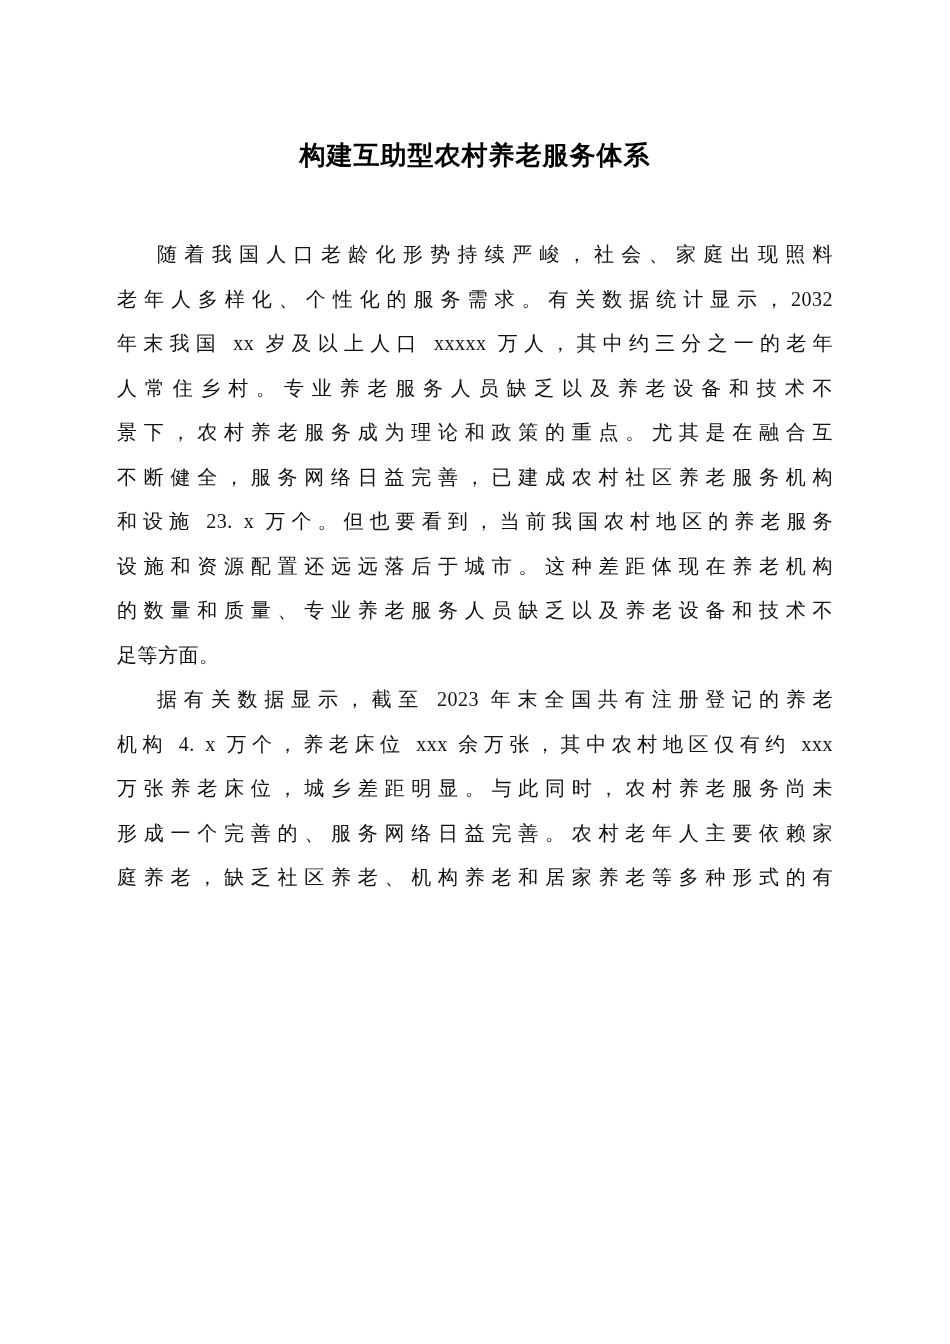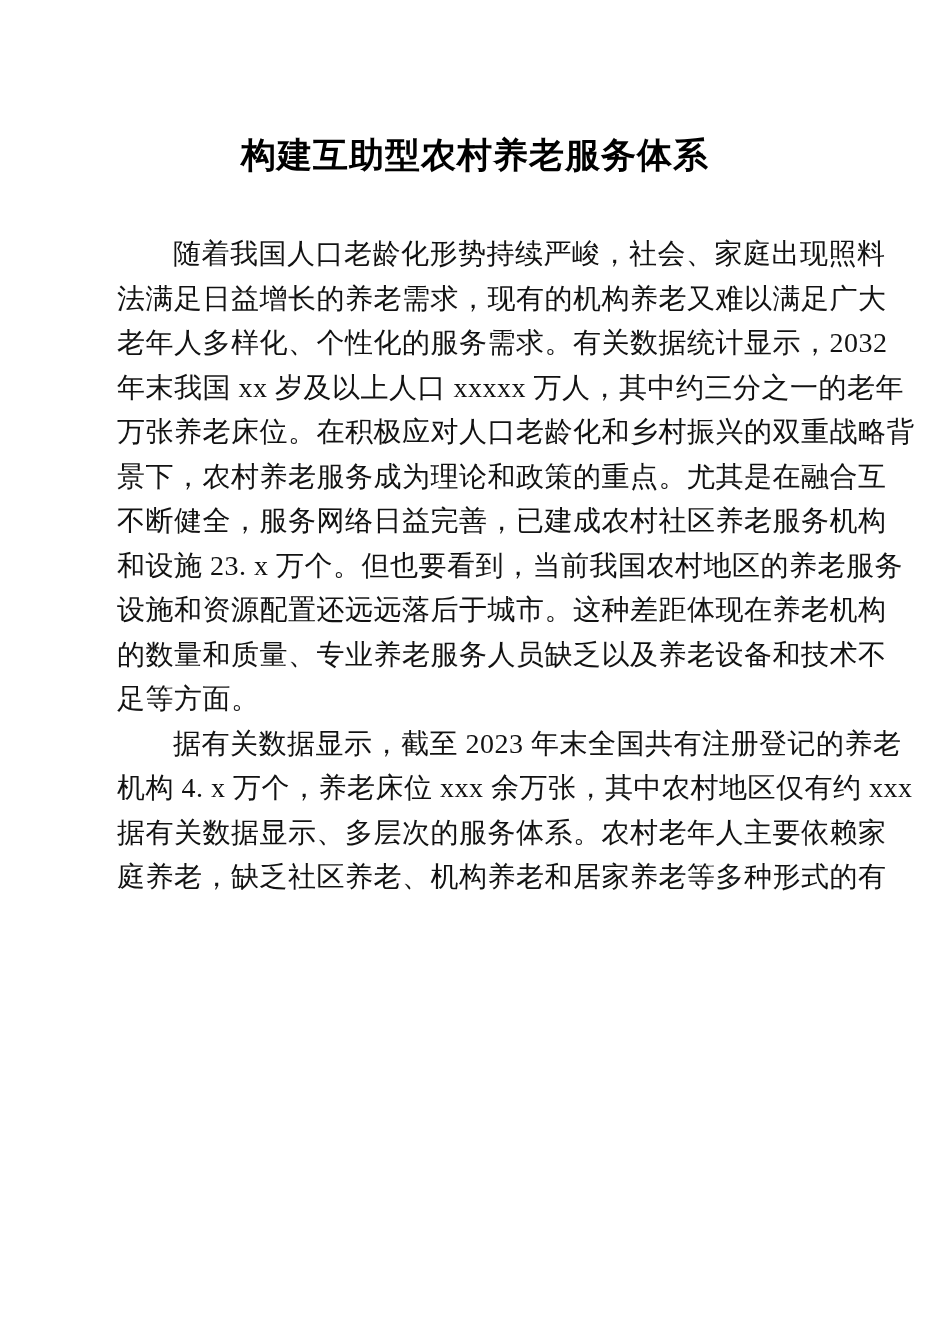--- a/index.html
+++ b/index.html
@@ -15,33 +15,33 @@
     overflow: hidden;
     font-family: "Liberation Serif", "DejaVu Serif", serif;
   }
   .doc-content {
     position: absolute;
     left: 117px;
     top: 132px;
     width: 716px;
   }
   .doc-title {
-    font-size: 35px;
+    font-size: 26px;
     line-height: 48px;
     font-weight: bold;
     text-align: center;
     letter-spacing: 1px;
     color: #000000;
     margin: 0 0 52px 0;
   }
   .doc-body {
     color: #121212;
   }
   .doc-body .line {
-    font-size: 28px;
+    font-size: 20px;
     line-height: 44.5px;
     letter-spacing: 0.5px;
     text-align: justify;
     text-align-last: justify;
     white-space: nowrap;
     color: #121212;
   }
   .doc-body .line.first {
     text-indent: 2em;
   }
@@ -50,29 +50,29 @@
   }
 </style>
 </head>
 <body>
 
 <div class="page">
   <div class="doc-content">
     <h1 class="doc-title">构建互助型农村养老服务体系</h1>
     <div class="doc-body">
         <div class="line first">随着我国人口老龄化形势持续严峻，社会、家庭出现照料</div>
-        <div class="line">法满足日益增长的养老需求，现有的机构养老又难以满足广大</div>
         <div class="line">老年人多样化、个性化的服务需求。有关数据统计显示，2032</div>
         <div class="line">年末我国 xx 岁及以上人口 xxxxx 万人，其中约三分之一的老年</div>
-        <div class="line">万张养老床位。在积极应对人口老龄化和乡村振兴的双重战略背</div>
+        <div class="line">人常住乡村。专业养老服务人员缺乏以及养老设备和技术不</div>
         <div class="line">景下，农村养老服务成为理论和政策的重点。尤其是在融合互</div>
         <div class="line">不断健全，服务网络日益完善，已建成农村社区养老服务机构</div>
         <div class="line">和设施 23. x 万个。但也要看到，当前我国农村地区的养老服务</div>
         <div class="line">设施和资源配置还远远落后于城市。这种差距体现在养老机构</div>
         <div class="line">的数量和质量、专业养老服务人员缺乏以及养老设备和技术不</div>
         <div class="line para-end">足等方面。</div>
         <div class="line first">据有关数据显示，截至 2023 年末全国共有注册登记的养老</div>
         <div class="line">机构 4. x 万个，养老床位 xxx 余万张，其中农村地区仅有约 xxx</div>
-        <div class="line">据有关数据显示、多层次的服务体系。农村老年人主要依赖家</div>
+        <div class="line">万张养老床位，城乡差距明显。与此同时，农村养老服务尚未</div>
+        <div class="line">形成一个完善的、服务网络日益完善。农村老年人主要依赖家</div>
         <div class="line">庭养老，缺乏社区养老、机构养老和居家养老等多种形式的有</div>
       </div>
   </div>
 </div>
 
 </body></html>

